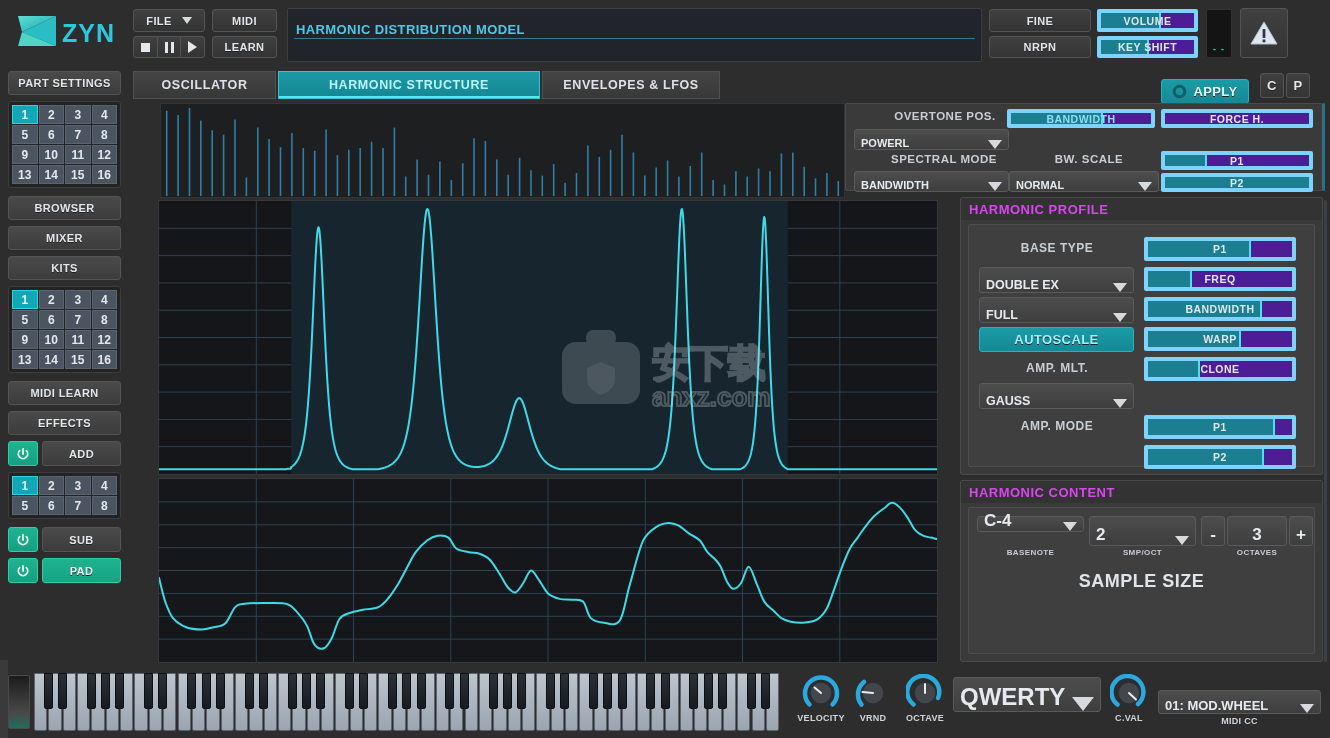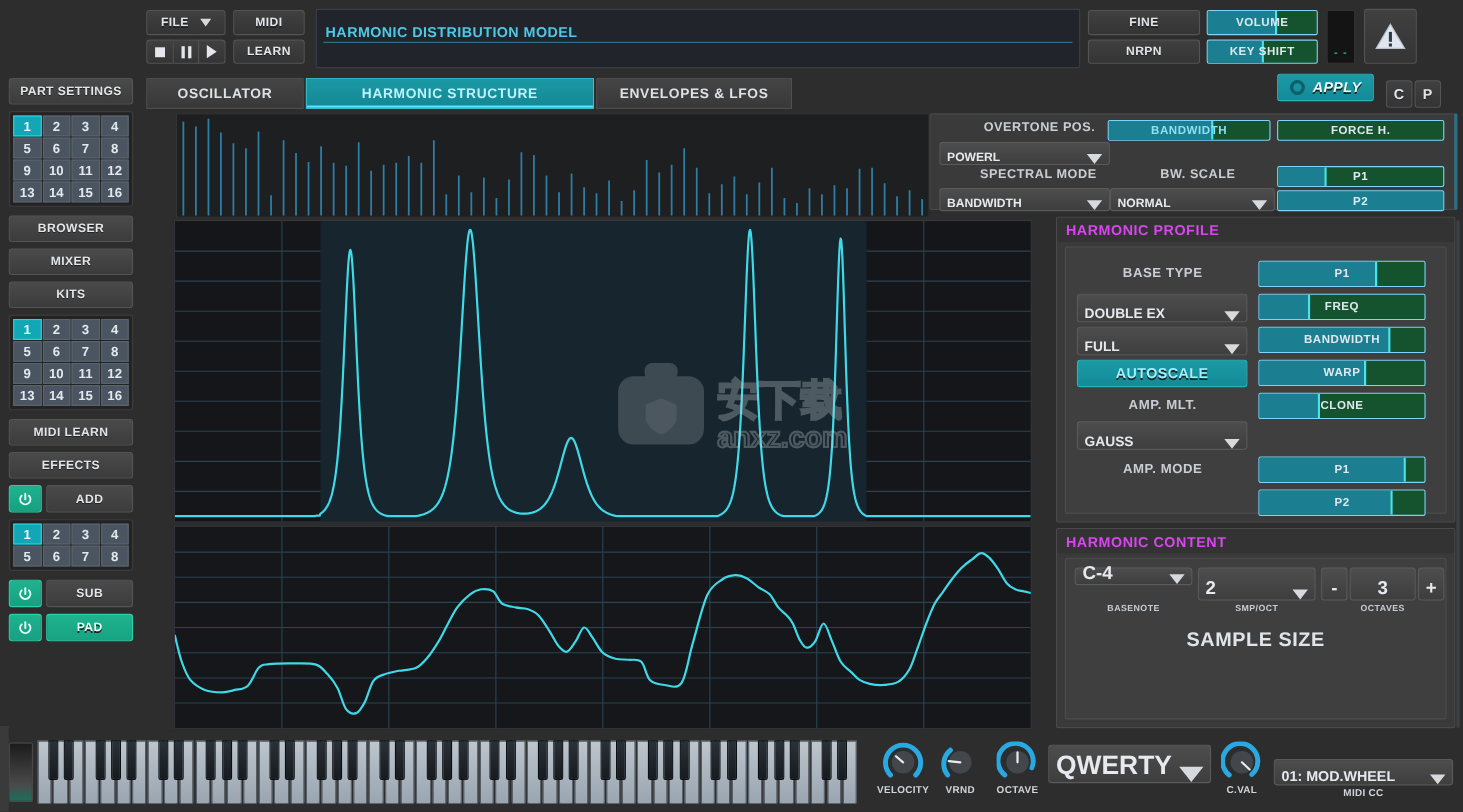--- a/index.html
+++ b/index.html
@@ -31,21 +31,21 @@
     border-color:#25b4bf; color:#e6fdff;
   }
   .btn.greenteal {
     background:linear-gradient(180deg,#1fb38f,#17a383);
     border-color:#2bd0a8; color:#e9fffa;
   }
   .label { font-size:10.5px; font-weight:bold; color:#c9ced4; letter-spacing:.5px; }
 
   
   .barslider {
-    position:relative; background:#14532d; border:1px solid #7dd3fc;
+    position:relative; background:#4c1d95; border:4px solid #7dd3fc;
     border-radius:2px; overflow:hidden; cursor:pointer;
   }
   .barslider .fill { position:absolute; left:0; top:0; bottom:0; background:#1b7e91; }
   .barslider .cap { position:absolute; top:0; bottom:0; width:2px; background:#48e2f0; }
   .barslider span {
     position:relative; z-index:2;
     display:flex; align-items:center; justify-content:center;
     width:100%; height:100%;
     font-size:10.5px; font-weight:bold; color:#dfe8ee; letter-spacing:.5px;
   }
@@ -168,20 +168,34 @@
   #botbar { position:absolute; left:0; top:665px; width:1330px; height:73px; background:#2d2d2d; }
   #leftrail { position:absolute; left:0; top:660px; width:8px; height:78px; background:#3a3a3a;}
 
   .scrollthumb { position:absolute; background:#4c5259; border-radius:2px; }
 </style>
 </head>
 <body>
 
 <div class="app">
 
+  <div id="logo">
+    <svg width="110" height="42" viewBox="0 0 110 42">
+      <defs>
+        <linearGradient id="lg1" x1="0" y1="0" x2="1" y2="1">
+          <stop offset="0" stop-color="#5fe0d8"></stop>
+            <stop offset="1" stop-color="#18a2a8"></stop>
+        </linearGradient>
+      </defs>
+      <polygon points="6,6 44,6 10,22" fill="url(#lg1)"></polygon>
+      <polygon points="44,6 44,36 10,22" fill="#2bbdc4"></polygon>
+      <polygon points="10,22 44,36 6,36" fill="#4fd5c5"></polygon>
+      <text x="50" y="32" font-family="Liberation Sans, sans-serif" font-size="25" font-weight="bold" fill="#2fc6e0" letter-spacing="1">ZYN</text>
+    </svg>
+  </div>
 
   <div class="btn dark" style="position:absolute;left:133px;top:9px;width:72px;height:23px;gap:10px;">
     <span>FILE</span>
     <span class="tri sm"></span>
   </div>
 
   <div style="position:absolute;left:133px;top:36px;width:72px;height:22px;display:flex;">
     <div class="btn dark" style="flex:1;height:22px;border-radius:3px 0 0 3px;">
       <span style="display:block;width:9px;height:9px;background:#e4e8ec;"></span>
     </div>
@@ -231,21 +245,21 @@
   </div>
 
   <div class="btn dark" style="position:absolute;left:1240px;top:8px;width:48px;height:50px;">
     <svg width="30" height="28" viewBox="0 0 30 28">
       <polygon points="15,3 28,25 2,25" fill="#dfe6ef" stroke="#b9c2cc" stroke-width="1"></polygon>
       <rect x="13.6" y="10" width="2.8" height="9" fill="#2d3a46"></rect>
       <rect x="13.6" y="20.5" width="2.8" height="2.8" fill="#2d3a46"></rect>
     </svg>
   </div>
 
-  <div class="btn teal" style="position:absolute;left:1161px;top:67px;width:88px;height:25px;gap:6px;font-size:13px;font-style:italic;">
+  <div class="btn teal" style="position:absolute;left:1161px;top:79px;width:88px;height:25px;gap:6px;font-size:13px;">
     <svg width="15" height="15" viewBox="0 0 15 15">
       <circle cx="7.5" cy="7.5" r="5.3" fill="none" stroke="#0e5e6b" stroke-width="3"></circle>
     </svg>
     <span>APPLY</span>
   </div>
   <div class="btn dark" style="position:absolute;left:1260px;top:73px;width:24px;height:25px;font-size:13px;">
     <span>C</span>
   </div>
   <div class="btn dark" style="position:absolute;left:1286px;top:73px;width:24px;height:25px;font-size:13px;">
     <span>P</span>

